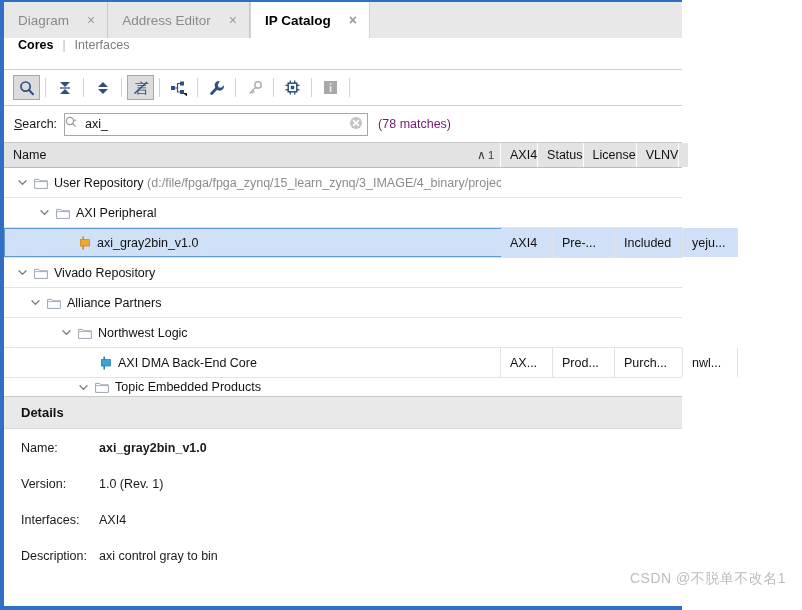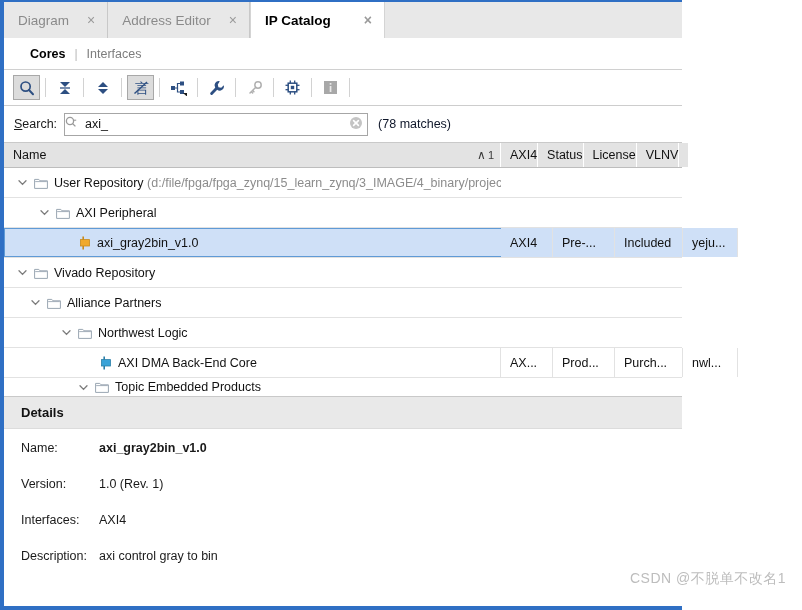--- a/index.html
+++ b/index.html
@@ -51,41 +51,39 @@
     cursor: default;
     white-space: nowrap;
   }
   .tab .tab-label { margin-right: 16px; }
   .tab.active {
     background: #ffffff;
     color: #000000;
     font-weight: bold;
     border-right: 1px solid #d4d4d4;
     border-left: 1px solid #d4d4d4;
-    gap: 15px;
   }
   .tab-close {
     font-size: 14px;
     color: #9a9a9a;
     line-height: 1;
     padding: 0 2px;
     cursor: pointer;
   }
   #tabstrip .tab-filler {
     flex: 1 1 auto;
     background: #e8e8e8;
   }
 
   
   #subtabs {
     height: 31px;
     background: #ffffff;
     display: flex;
-    align-items: center;
-    padding-left: 26px;
+    padding-left: 14px;
     border-bottom: 1px solid #d0d0d0;
     flex: 0 0 auto;
   }
   #subtabs .sub {
     font-size: 12.5px;
     color: #7d7d7d;
     cursor: pointer;
   }
   #subtabs .sub.active {
     color: #000000;
@@ -161,21 +159,21 @@
     font-size: 12.5px;
     color: #111;
     background: transparent;
     padding: 0;
     height: 19px;
   }
   #search-clear { flex: 0 0 auto; cursor: pointer; }
   #match-count {
     margin-left: 10px;
     font-size: 12.5px;
-    color: #0f172a;
+    color: #701a75;
   }
 
   
   #table-wrap {
     flex: 0 0 auto;
     position: relative;
     background: #ffffff;
   }
   #thead {
     height: 26px;

